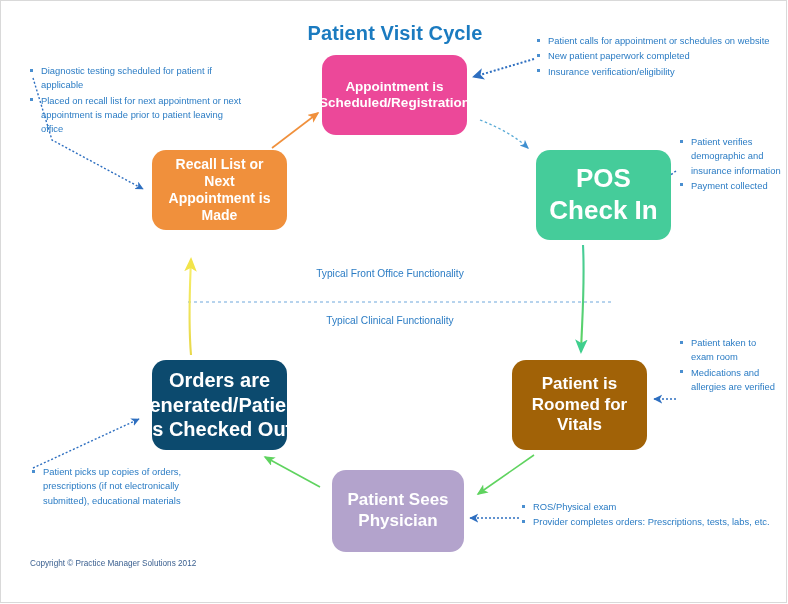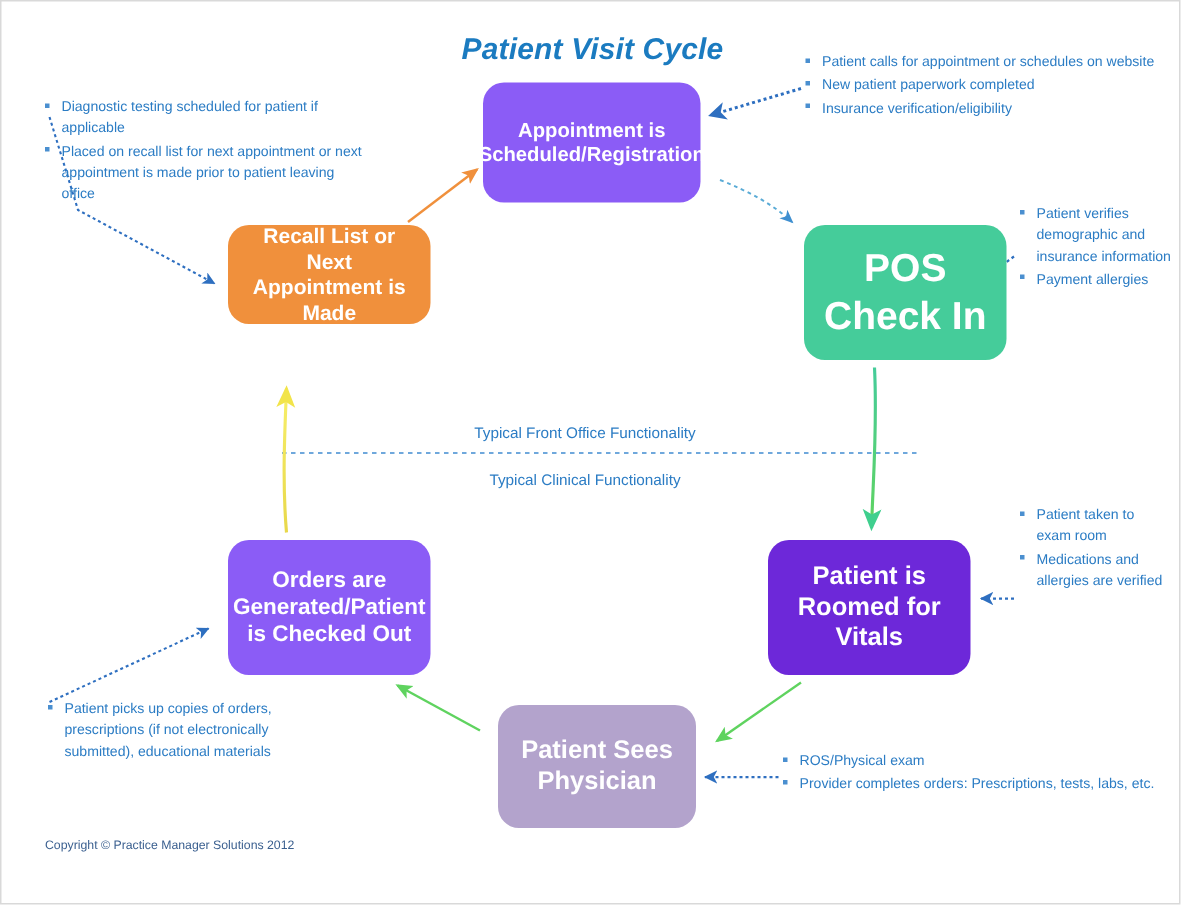--- a/index.html
+++ b/index.html
@@ -15,39 +15,38 @@
     position:absolute;left:0;top:0;width:787px;height:603px;
     border:1px solid #d9d9d9;box-sizing:border-box;pointer-events:none;
   }
   svg.layer{position:absolute;left:0;top:0;width:788px;height:604px;pointer-events:none;}
 
   .title{
     position:absolute;left:270px;top:22px;width:250px;
     text-align:center;
     font-size:20px;font-weight:bold;color:#1b7bc0;
     letter-spacing:0.1px;
-    font-style:italic;
   }
 
   .node{
     position:absolute;
     border-radius:14px;
     display:flex;align-items:center;justify-content:center;
     text-align:center;
     color:#ffffff;font-weight:bold;
     line-height:1.22;
     box-sizing:border-box;
     padding:4px 8px;
   }
-  .node-appointment{left:322px;top:55px;width:145px;height:80px;background:#8b5cf6;font-size:13.5px;}
+  .node-appointment{left:322px;top:55px;width:145px;height:80px;background:#ec4899;font-size:13.5px;}
   .node-pos{left:512px;top:150px;width:135px;height:90px;background:#45cc9a;font-size:26px;margin-left:24px;}
-  .node-roomed{left:512px;top:360px;width:135px;height:90px;background:#6d28d9;font-size:17px;}
+  .node-roomed{left:512px;top:360px;width:135px;height:90px;background:#a16207;font-size:17px;}
   .node-physician{left:332px;top:470px;width:132px;height:82px;background:#b3a3cc;font-size:17px;}
-  .node-orders{left:152px;top:360px;width:135px;height:90px;background:#8b5cf6;font-size:15px;}
-  .node-recall{left:152px;top:150px;width:135px;height:66px;background:#f0903c;font-size:14px;}
+  .node-orders{left:152px;top:360px;width:135px;height:90px;background:#0c4a6e;font-size:20px;}
+  .node-recall{left:152px;top:150px;width:135px;height:80px;background:#f0903c;font-size:14px;}
 
   .bullets{
     position:absolute;
     color:#2b7cc4;
     font-size:9.4px;
     line-height:1.52;
   }
   .bullets ul{margin:0;padding:0;list-style:none;}
   .bullets li{
     position:relative;padding-left:13px;margin-bottom:1px;
@@ -61,21 +60,21 @@
   .b-topright{left:535px;top:34px;width:250px;}
   .b-pos{left:678px;top:135px;width:105px;}
   .b-roomed{left:678px;top:336px;width:102px;}
   .b-physician{left:520px;top:500px;width:268px;}
   .b-orders{left:30px;top:465px;width:175px;}
 
   .divider-label{
     position:absolute;
     color:#2b7cc4;font-size:10.2px;text-align:center;width:400px;
   }
-  .lbl-front{left:190px;top:284px;}
+  .lbl-front{left:190px;top:268px;}
   .lbl-clinical{left:190px;top:315px;}
 
   .copyright{
     position:absolute;left:30px;top:559px;
     color:#3a5f8f;font-size:8.2px;
   }
 </style>
 </head>
 <body>
 
@@ -180,21 +179,21 @@
   <div class="bullets b-topleft">
     <ul>
         <li>Diagnostic testing scheduled for patient if applicable</li>
         <li>Placed on recall list for next appointment or next appointment is made prior to patient leaving office</li>
       </ul>
   </div>
 
   <div class="bullets b-pos">
     <ul>
         <li>Patient verifies demographic and insurance information</li>
-        <li>Payment allergies</li>
+        <li>Payment collected</li>
       </ul>
   </div>
 
   <div class="bullets b-roomed">
     <ul>
         <li>Patient taken to exam room</li>
         <li>Medications and allergies are verified</li>
       </ul>
   </div>
 

